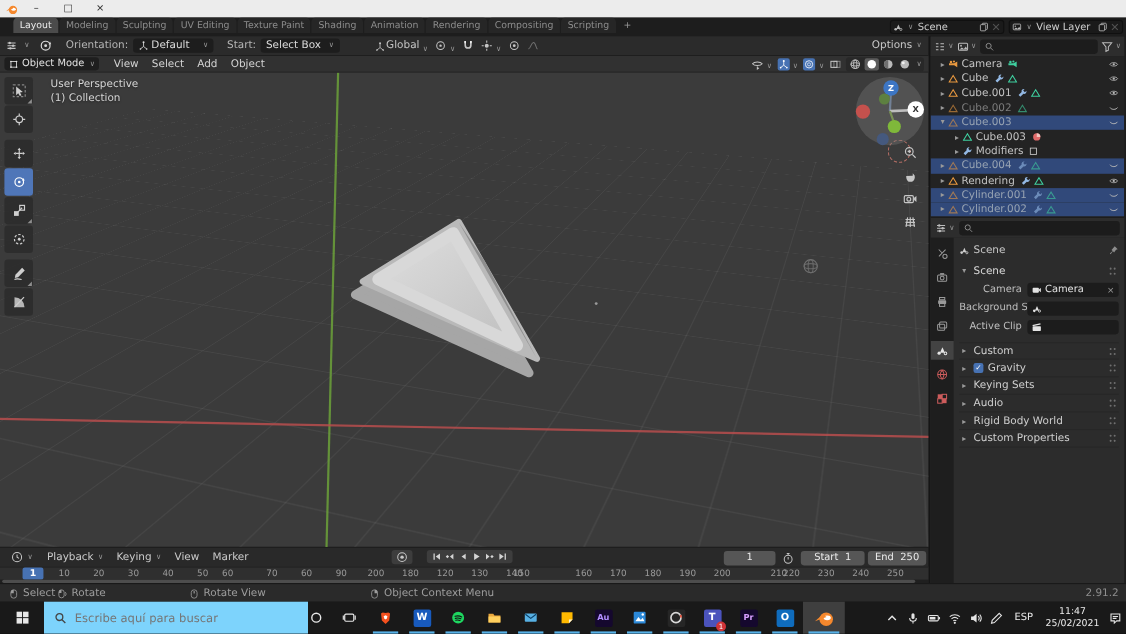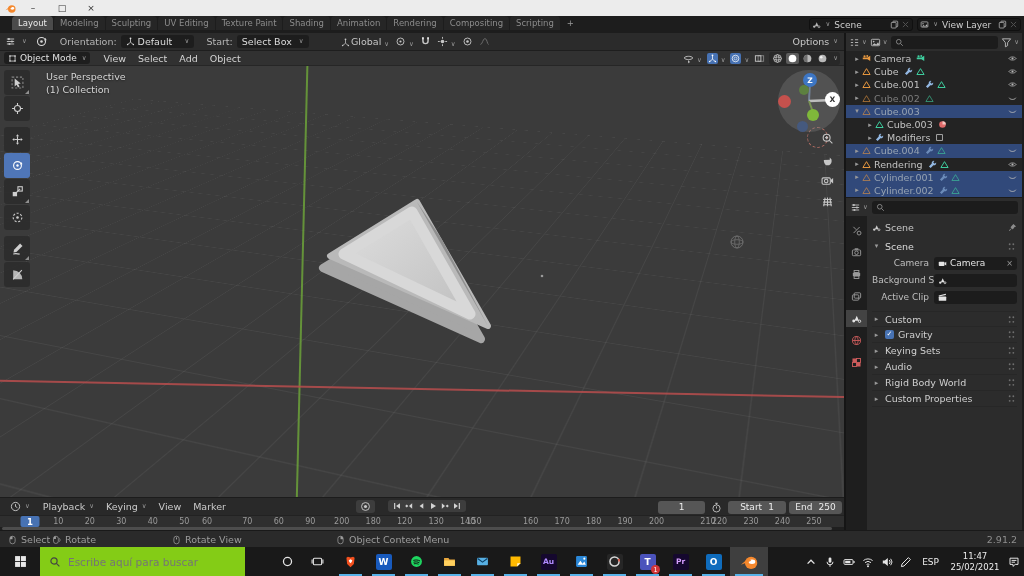--- a/index.html
+++ b/index.html
@@ -115,21 +115,21 @@
   .parrow{width:9px;font-size:7px;color:#9a9a9a;text-align:center}
   .checkbox{width:9px;height:9px;background:#4772b3;border-radius:2px;color:#fff;font-size:7px;display:flex;align-items:center;justify-content:center;line-height:1}
   
   .statusbar{height:17px;background:#2a2a2a;border-top:1px solid #191919;position:relative;font-size:9.5px;color:#9d9d9d}
   .hint{position:absolute;top:0;height:17px;display:flex;align-items:center;gap:4px}
   .hint .icon{width:9px;height:12px;color:#9d9d9d}
   .version{position:absolute;right:7px;top:0;line-height:17px;color:#8f8f8f}
   
   .taskbar{height:29px;background:#191919;position:relative;color:#e6e6e6}
   .tb-start{position:absolute;left:0;top:0;width:40px;height:29px;display:flex;align-items:center;justify-content:center;color:#e8e8e8}
-  .tb-search{position:absolute;left:40px;top:0;width:205px;height:29px;background:#84cc16;display:flex;align-items:center;gap:7px;padding:0 9px}
+  .tb-search{position:absolute;left:40px;top:0;width:240px;height:29px;background:#7dd3fc;display:flex;align-items:center;gap:7px;padding:0 9px}
   .tb-search .icon{color:#444;width:12px;height:12px}
   .tb-search input{border:none;outline:none;font-size:10.5px;color:#555;width:180px;font-family:"DejaVu Sans",sans-serif;background:transparent}
   .tb-sys{position:absolute;top:0;height:29px;width:29px;display:flex;align-items:center;justify-content:center}
   .tb-apps{position:absolute;left:334px;top:0;height:29px;display:flex}
   .tb-app{position:relative;width:33px;height:29px;display:flex;align-items:center;justify-content:center}
   .tb-app .underline{position:absolute;bottom:0;left:5px;right:5px;height:2px;background:#58b2e8}
   .tb-app.active{background:#3f3f3f;width:38px}
   .app-sq{width:16px;height:16px;border-radius:2px;display:flex;align-items:center;justify-content:center;font-weight:bold}
   .badge{position:absolute;right:4px;bottom:2px;width:9px;height:9px;border-radius:50%;background:#d13438;color:#fff;font-size:6.5px;display:flex;align-items:center;justify-content:center}
   .tray{position:absolute;right:4px;top:0;height:29px;display:flex;align-items:center;gap:7px}

